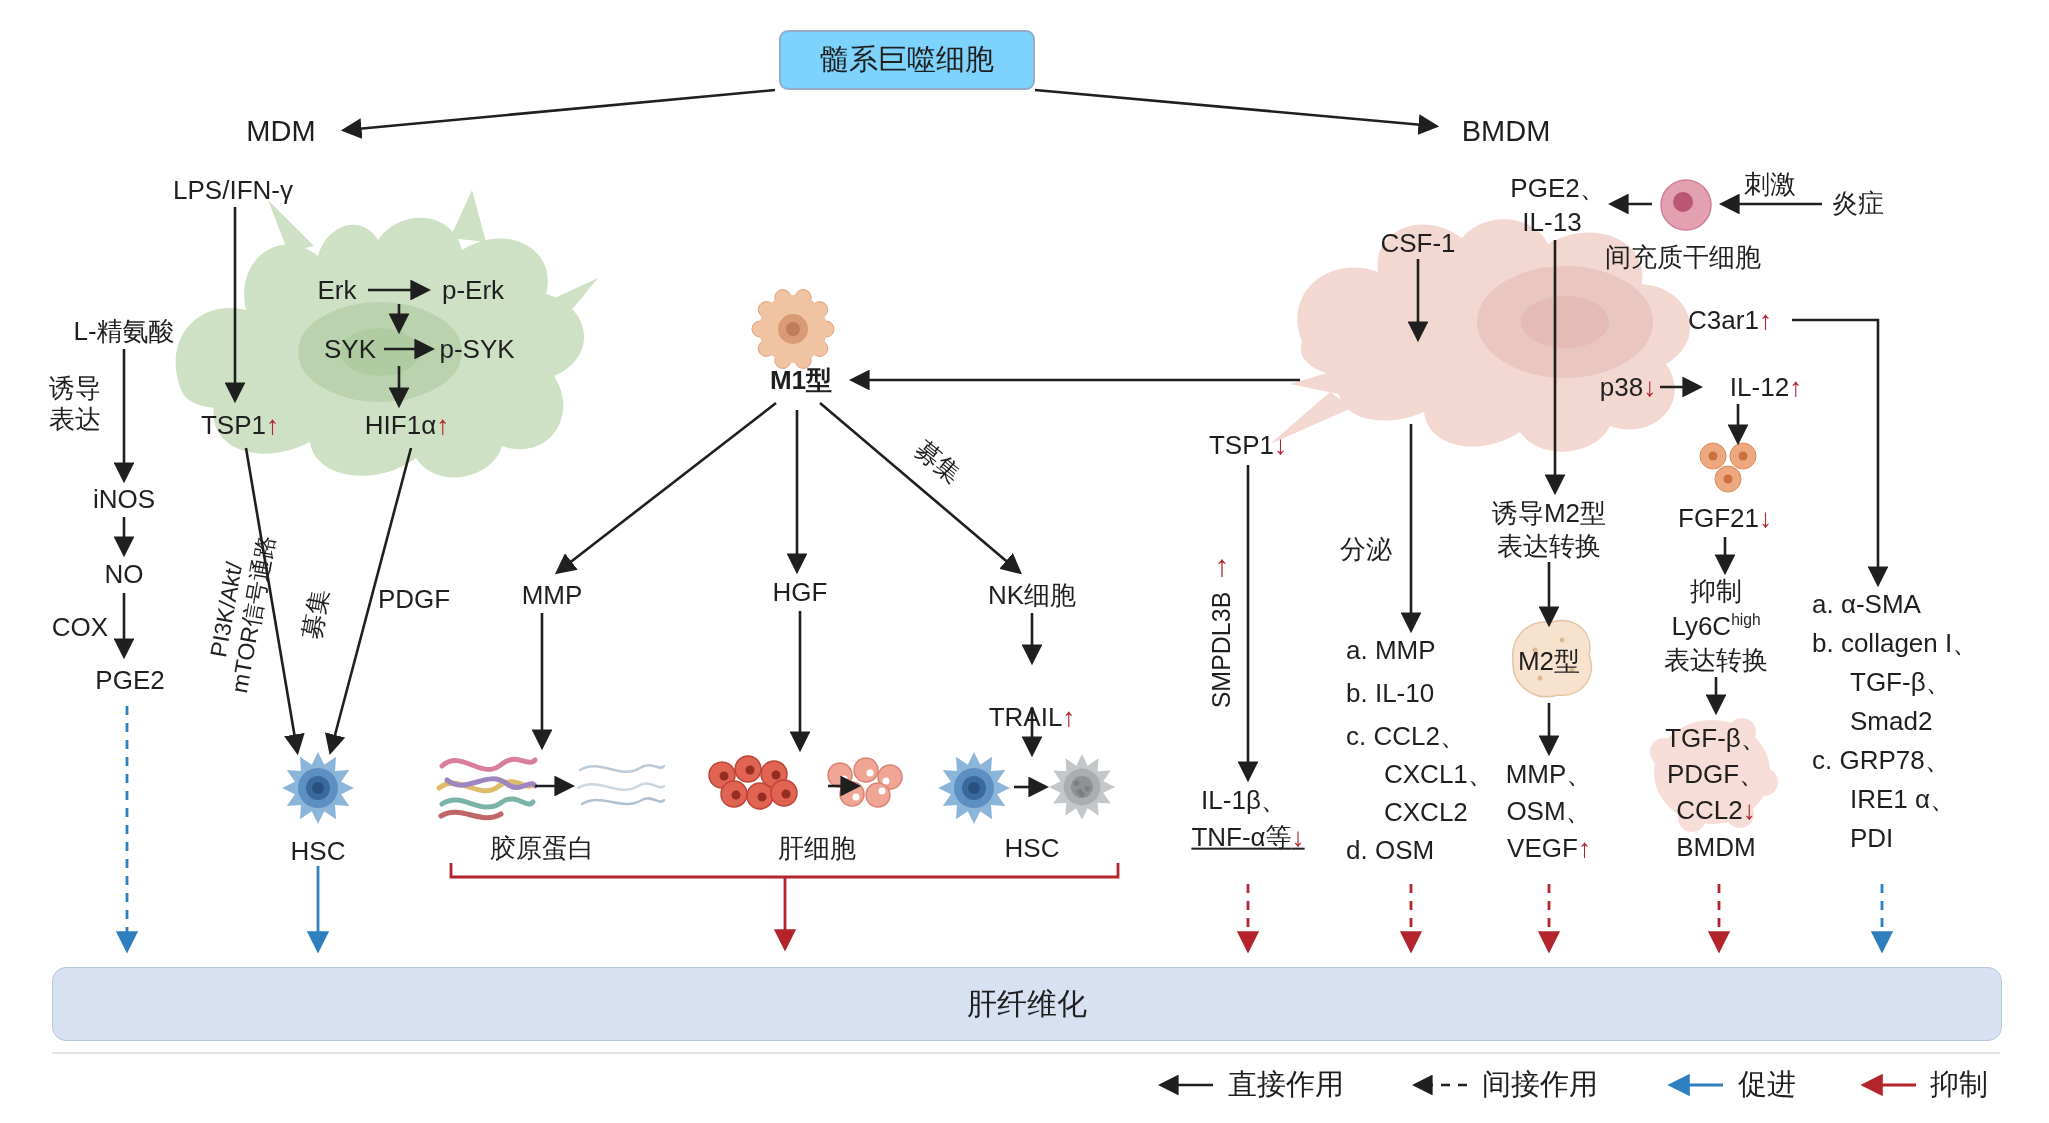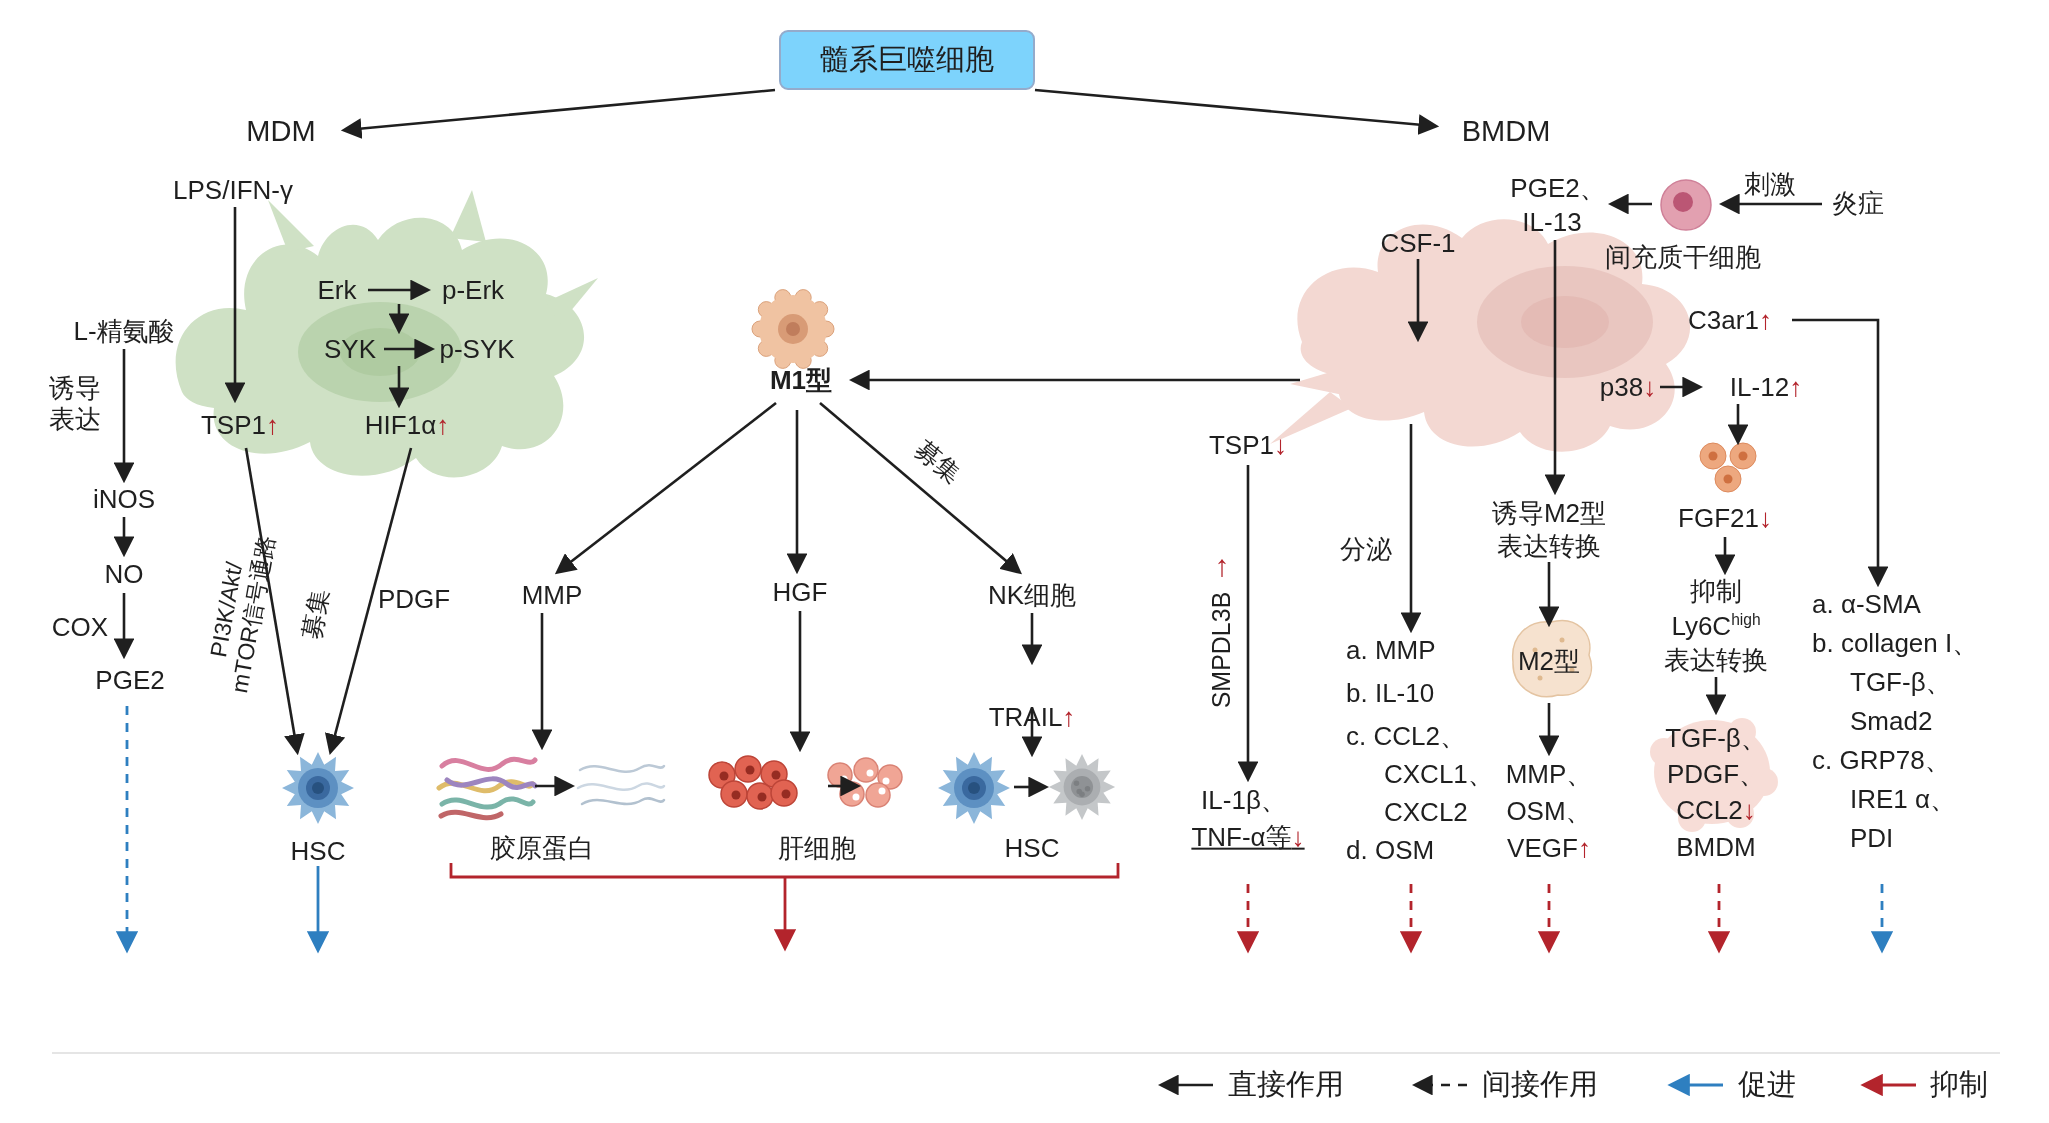--- a/index.html
+++ b/index.html
@@ -324,18 +324,19 @@
 <div class="lbl" style="left:1716px;top:847px;">BMDM</div>
 
 <div class="tll" style="left:1812px;top:604px;">a. α-SMA</div>
 <div class="tll" style="left:1812px;top:643px;">b. collagen I、</div>
 <div class="tll" style="left:1850px;top:682px;">TGF-β、</div>
 <div class="tll" style="left:1850px;top:721px;">Smad2</div>
 <div class="tll" style="left:1812px;top:760px;">c. GRP78、</div>
 <div class="tll" style="left:1850px;top:799px;">IRE1 α、</div>
 <div class="tll" style="left:1850px;top:838px;">PDI</div>
 
+<div class="bottombar">肝纤维化</div>
 <div class="tll big" style="left:1228px;top:1085px;">直接作用</div>
 <div class="tll big" style="left:1482px;top:1085px;">间接作用</div>
 <div class="tll big" style="left:1738px;top:1085px;">促进</div>
 <div class="tll big" style="left:1930px;top:1085px;">抑制</div>
 
 </div>
 
 </body></html>

